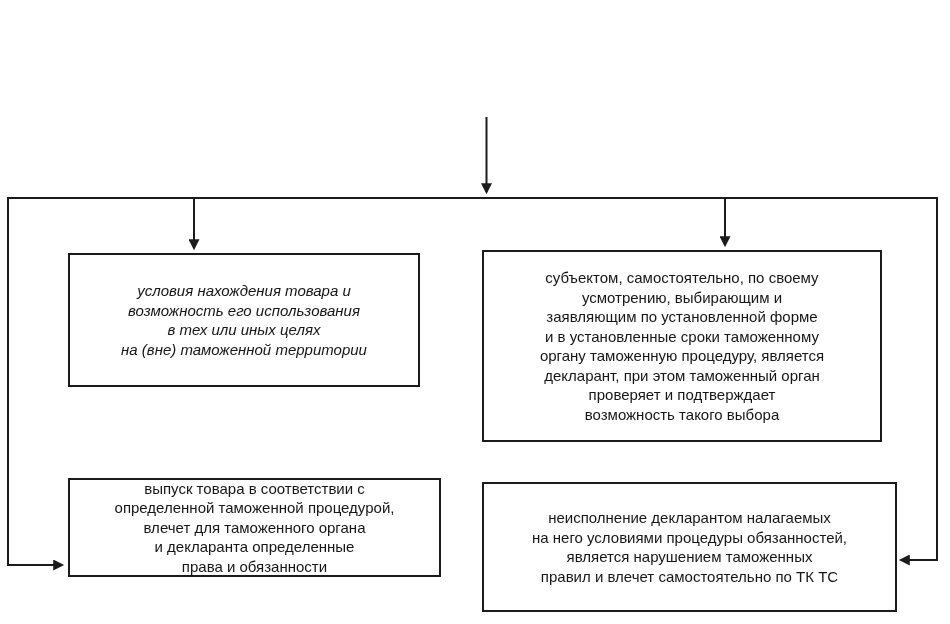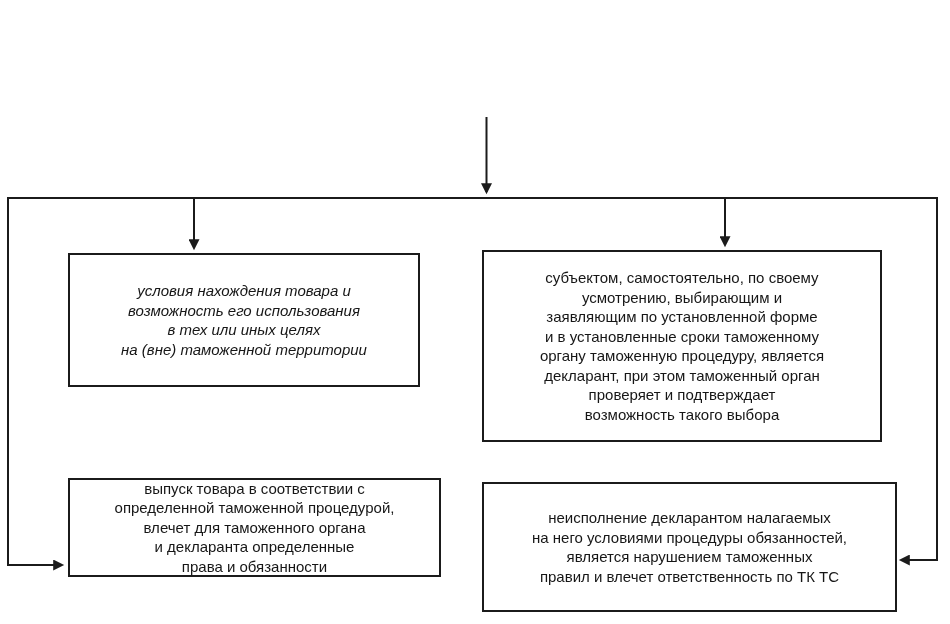--- a/index.html
+++ b/index.html
@@ -121,15 +121,15 @@
 
   <div class="node left-bottom">выпуск товара в соответствии с
 определенной таможенной процедурой,
 влечет для таможенного органа
 и декларанта определенные
 права и обязанности</div>
 
   <div class="node right-bottom">неисполнение декларантом налагаемых
 на него условиями процедуры обязанностей,
 является нарушением таможенных
-правил и влечет ответственность по ТК ТС</div>
+правил и влечет самостоятельно по ТК ТС</div>
 
 </div>
 
 </body></html>

